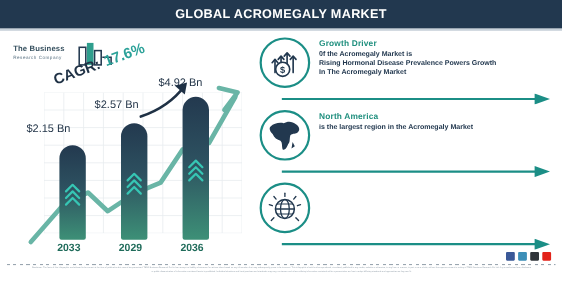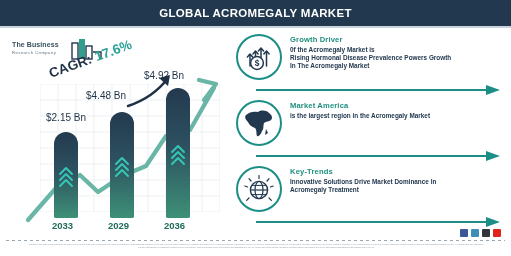--- a/index.html
+++ b/index.html
@@ -164,22 +164,22 @@
     <div class="bar" style="left:148px;top:18px;width:24px;height:130px;">
       <svg class="bar-chev" style="top:56px;" viewBox="0 0 18 22" width="18" height="22">
         <g fill="none" stroke="#36c6b4" stroke-width="2" stroke-linecap="round" stroke-linejoin="round">
           <path d="M3 8 L9 2 L15 8"></path>
             <path d="M3 14 L9 8 L15 14"></path>
             <path d="M3 20 L9 14 L15 20"></path>
         </g>
       </svg>
     </div>
 
-    <div class="vlabel" style="left:28px;top:42px;">$2.15 Bn</div>
-    <div class="vlabel" style="left:68px;top:20px;">$4.48 Bn</div>
+    <div class="vlabel" style="left:6px;top:42px;">$2.15 Bn</div>
+    <div class="vlabel" style="left:68px;top:20px;">$2.57 Bn</div>
     <div class="vlabel" style="left:126px;top:0px;">$4.92 Bn</div>
 
     <div class="ylabel" style="left:34px;top:150px;">2033</div>
     <div class="ylabel" style="left:90px;top:150px;">2029</div>
     <div class="ylabel" style="left:146px;top:150px;">2036</div>
   </div>
 
   <div class="cards">
 
     <div class="card" style="top:0;">
@@ -218,21 +218,21 @@
       </svg>
       <div class="card-circle">
         <svg width="34" height="34" viewBox="0 0 34 34">
           <path d="M4 9 C7 6 12 5 16 6 C19 4 24 4 27 7 C30 9 31 12 29 14
                    C27 16 24 15 22 17 C21 20 22 23 20 25 C19 28 17 31 15 30
                    C14 27 15 24 13 22 C10 21 7 19 6 16 C4 14 2 11 4 9 Z" fill="#22384f"></path>
           <path d="M24 23 L26 27 L23 29 Z" fill="#22384f"></path>
         </svg>
       </div>
       <div class="card-body">
-        <div class="card-title">Market America</div>
+        <div class="card-title">North America</div>
         <div class="card-line">is the largest region in the Acromegaly Market</div>
       </div>
     </div>
 
     <div class="card" style="top:132px;">
       <svg class="card-arrow" viewBox="0 0 248 10">
         <line x1="0" y1="5" x2="232" y2="5" stroke="#1b8e86" stroke-width="2"></line>
         <path d="M230 0 L244 5 L230 10 Z" fill="#1b8e86"></path>
       </svg>
       <div class="card-circle">
@@ -246,25 +246,20 @@
             <line x1="16" y1="5.6" x2="16" y2="2.6"></line>
             <line x1="8" y1="8" x2="6" y2="5.6"></line>
             <line x1="24" y1="8" x2="26" y2="5.6"></line>
             <line x1="4.6" y1="14" x2="1.8" y2="13"></line>
             <line x1="27.4" y1="14" x2="30.2" y2="13"></line>
             <line x1="6" y1="25" x2="3.6" y2="27.4"></line>
             <line x1="26" y1="25" x2="28.4" y2="27.4"></line>
           </g>
         </svg>
       </div>
-      <div class="card-body">
-        <div class="card-title">Key-Trends</div>
-        <div class="card-line">Innovative Solutions Drive Market Dominance In</div>
-        <div class="card-line">Acromegaly Treatment</div>
-      </div>
     </div>
   </div>
 
   <div class="social">
     <span class="soc soc-fb"></span>
     <span class="soc soc-li"></span>
     <span class="soc soc-x"></span>
     <span class="soc soc-yt"></span>
   </div>
 

